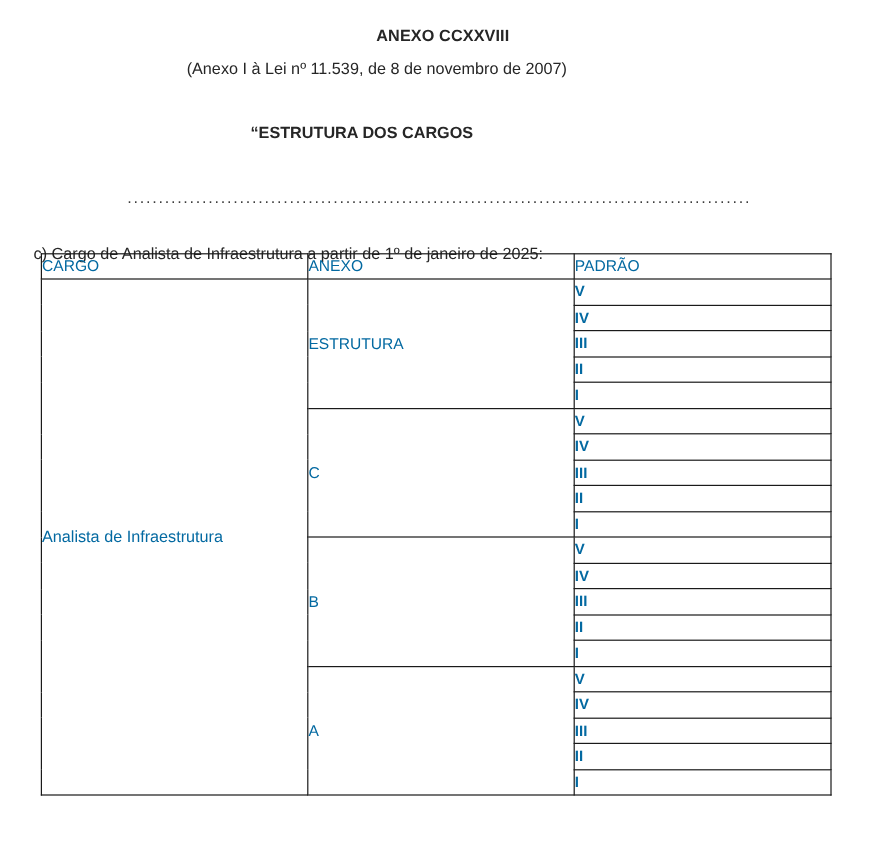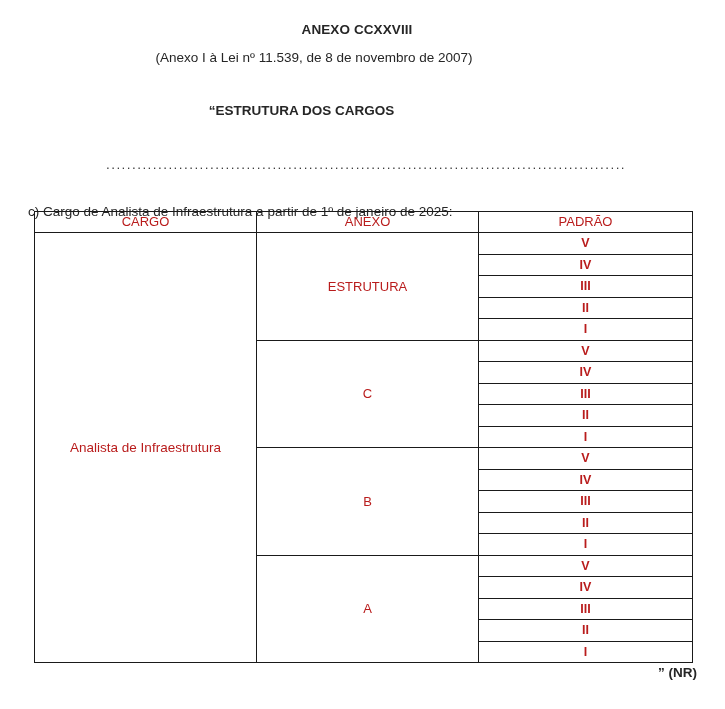--- a/index.html
+++ b/index.html
@@ -18,21 +18,21 @@
 
   .page {
     position: absolute;
     inset: 0;
   }
 
   
   .doc-title {
     position: absolute;
     top: 22px;
-    left: 0;
+    left: 12px;
     width: 714px;
     text-align: center;
     font-size: 13.5px;
     font-weight: bold;
     letter-spacing: 0.1px;
   }
 
   .doc-subtitle {
     position: absolute;
     top: 50px;
@@ -88,25 +88,25 @@
     table-layout: fixed;
     font-size: 13px;
   }
   .cargo-table col.c-cargo  { width: 222px; }
   .cargo-table col.c-classe { width: 222px; }
   .cargo-table col.c-padrao { width: 214px; }
 
   .cargo-table th,
   .cargo-table td {
     border: 1px solid #1a1a1a;
-    text-align: center;
+    text-align: left;
     vertical-align: middle;
     padding: 0;
     font-weight: normal;
-    color: #b91c1c;
+    color: #0369a1;
   }
 
   .cargo-table thead th {
     height: 20px;
     line-height: 20px;
     font-size: 13px;
   }
 
   td.cell-cargo {
     font-size: 13.5px;
@@ -224,15 +224,14 @@
         </tr>
         <tr>
           <td class="cell-padrao">II</td>
         </tr>
         <tr>
           <td class="cell-padrao">I</td>
         </tr>
       </tbody>
   </table>
 
-  <div class="closing-mark">” (NR)</div>
 
 </div>
 
 </body></html>

